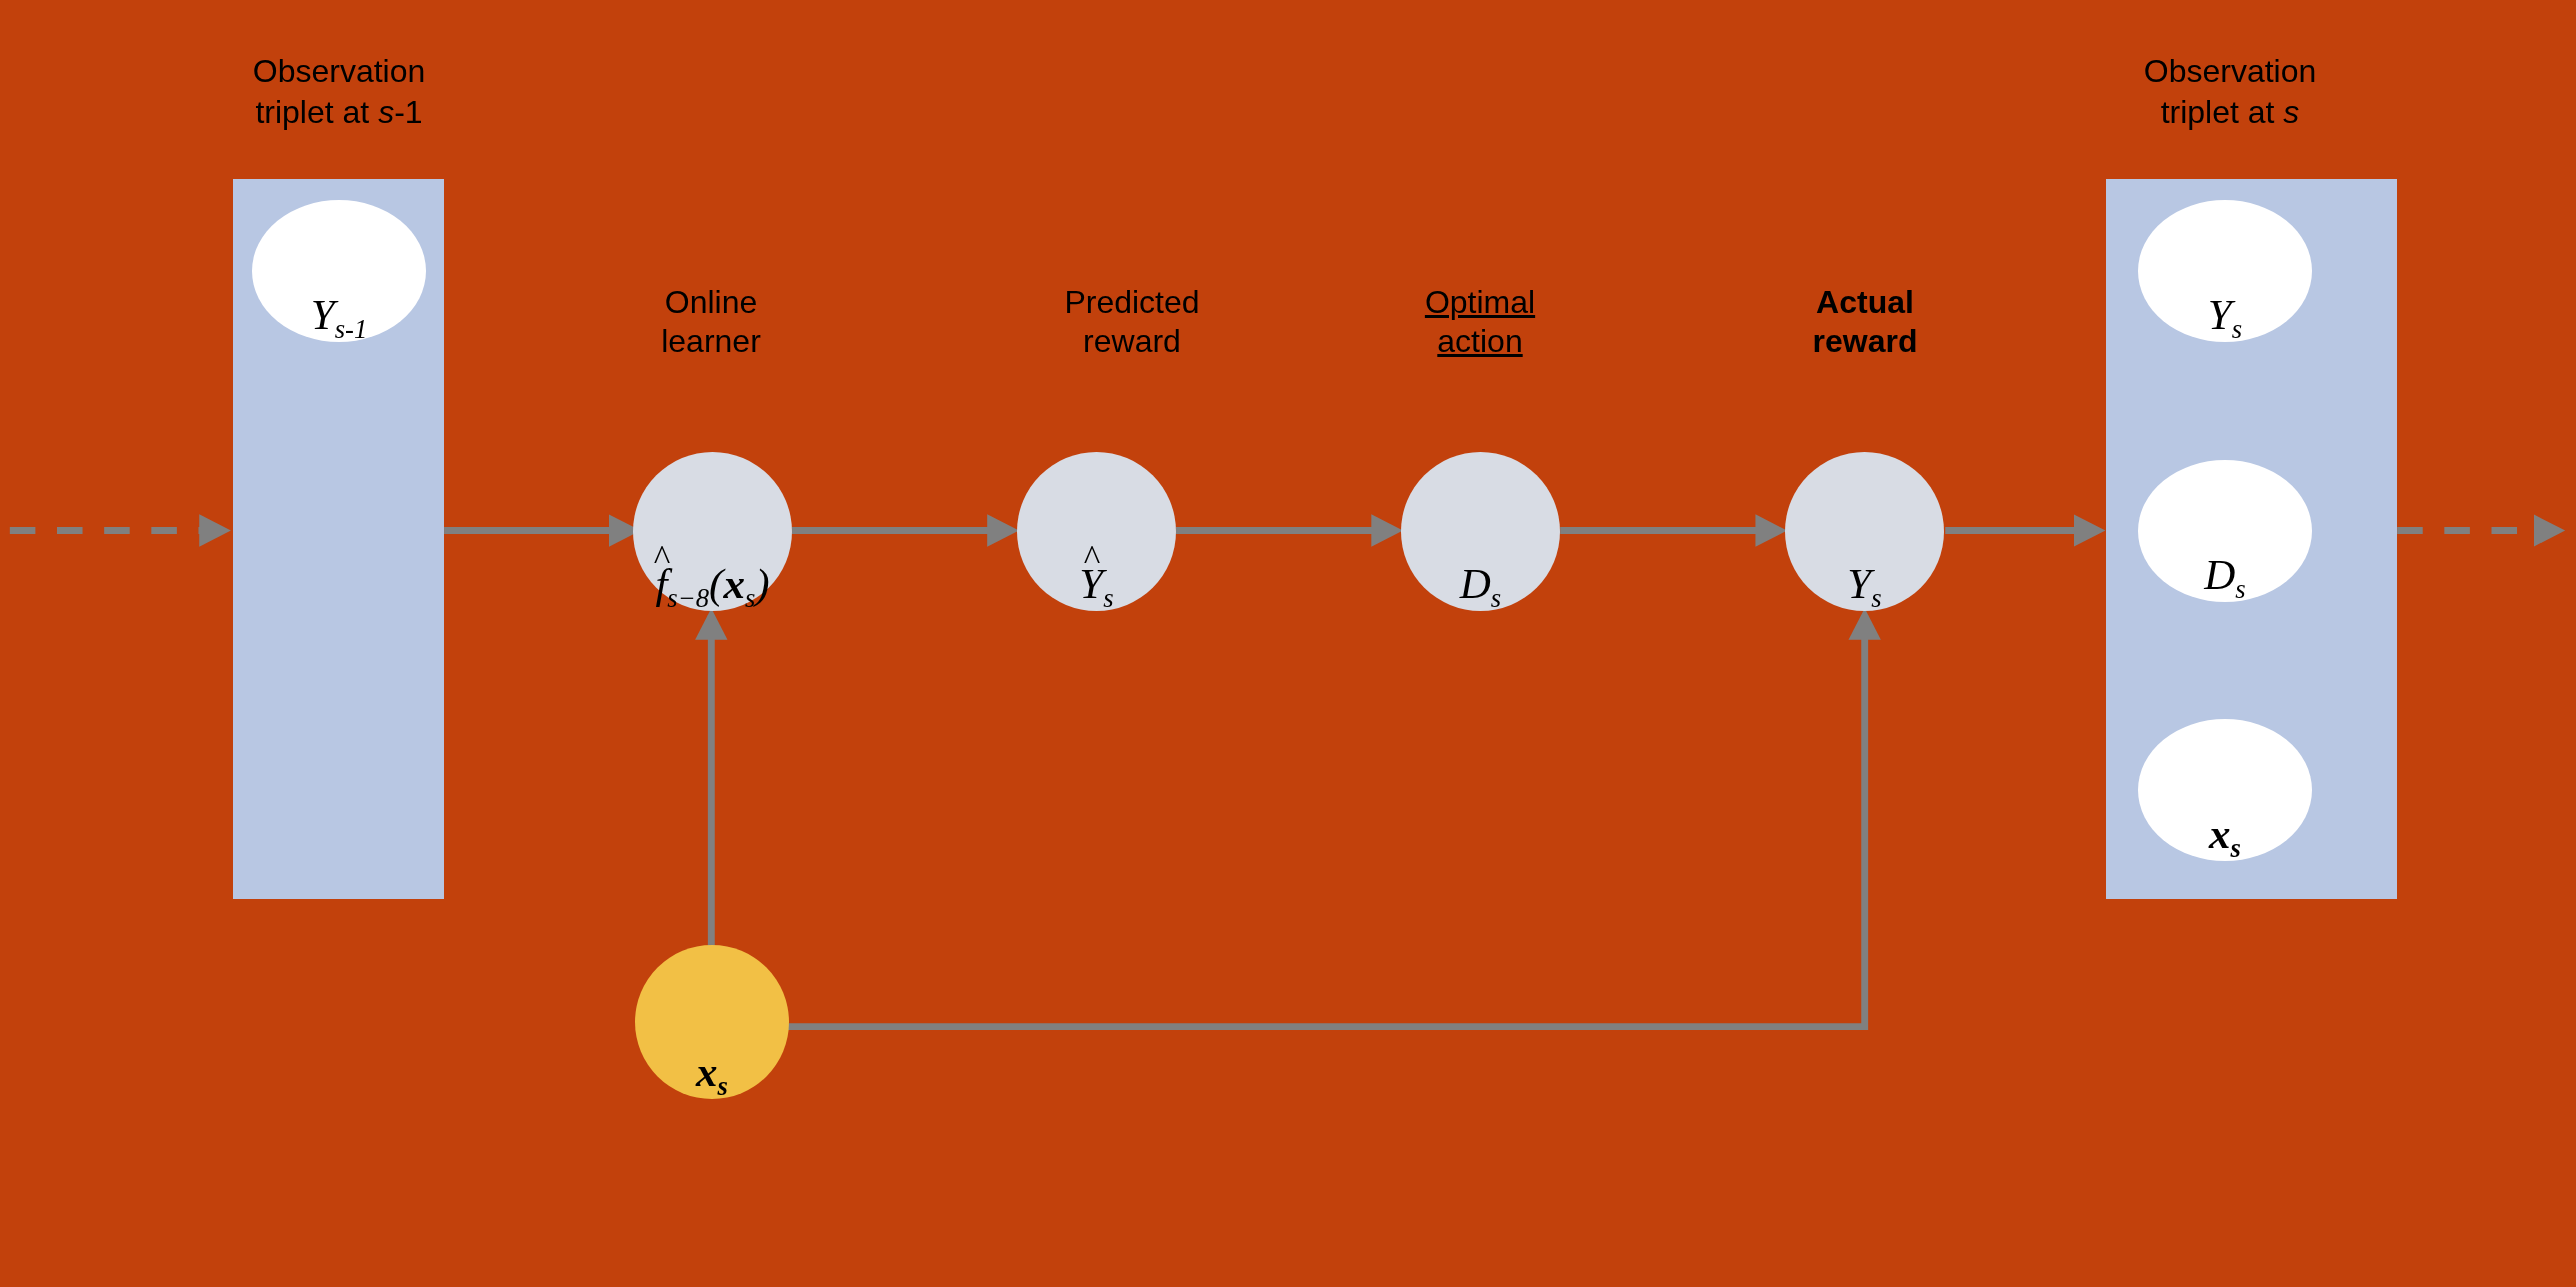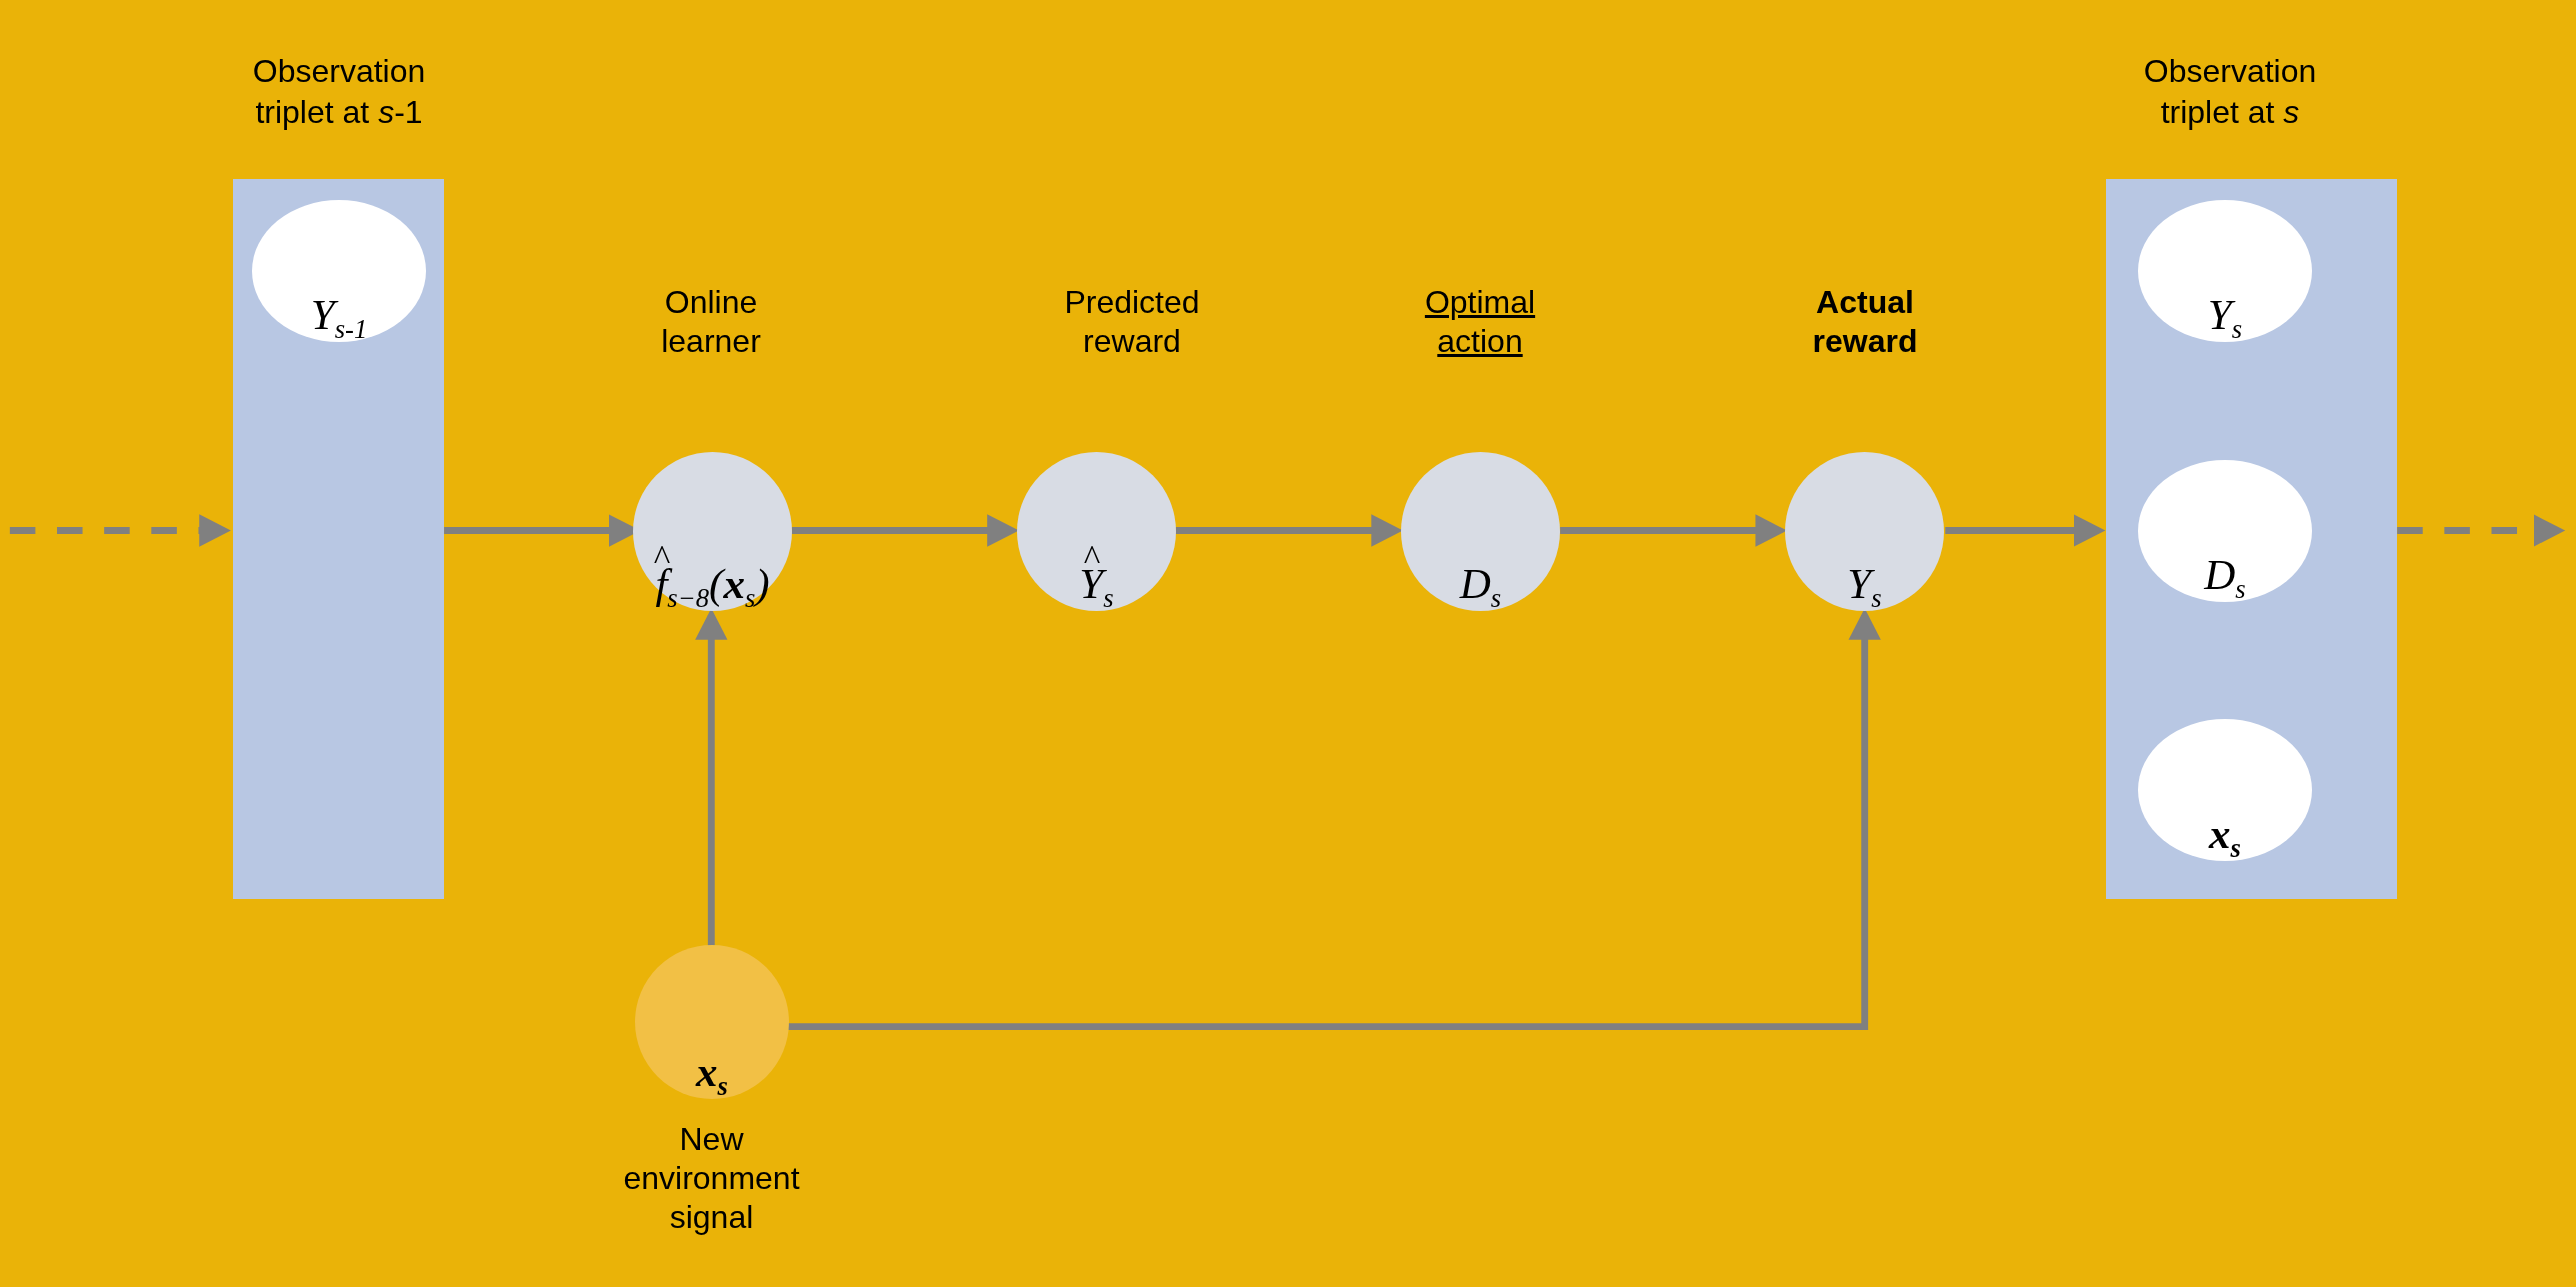--- a/index.html
+++ b/index.html
@@ -4,21 +4,21 @@
 <style>
   html, body {
     margin: 0;
     padding: 0;
     background: #ffffff;
   }
   #canvas {
     position: relative;
     width: 2576px;
     height: 1287px;
-    background: #eab308;
+    background: #c2410c;
     font-family: "Liberation Sans", sans-serif;
     overflow: hidden;
   }
   .svg-layer {
     position: absolute;
     left: 0;
     top: 0;
     width: 2576px;
     height: 1287px;
   }
@@ -156,23 +156,20 @@
     <span class="math m-main">D<span class="sub">s</span></span>
   </div>
 
   <div class="node node-gray" style="left:1785px; top:452px; width:159px; height:159px;">
     <span class="math m-main">Y<span class="sub">s</span></span>
   </div>
 
   <div class="node node-orange" style="left:635px; top:945px; width:154px; height:154px;">
     <span class="math m-main bold-vec">x<span class="sub">s</span></span>
   </div>
-  <div class="caption" style="left:574px; top:1120px; width:275px;">New
-environment
-signal</div>
 
   <div class="group-title" style="left:2112px; top:51px; width:236px;">
     <div>Observation</div>
     <div>
       <span>triplet at </span><span class="it">s</span><span></span>
     </div>
   </div>
 
   <div class="panel" style="left:2106px; top:179px; width:291px; height:720px;"></div>
 

